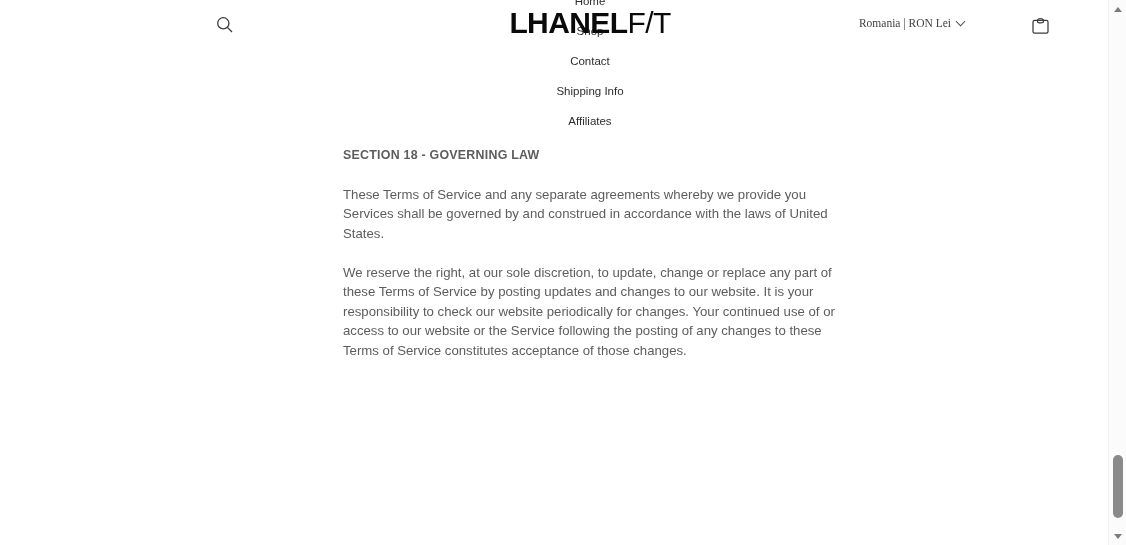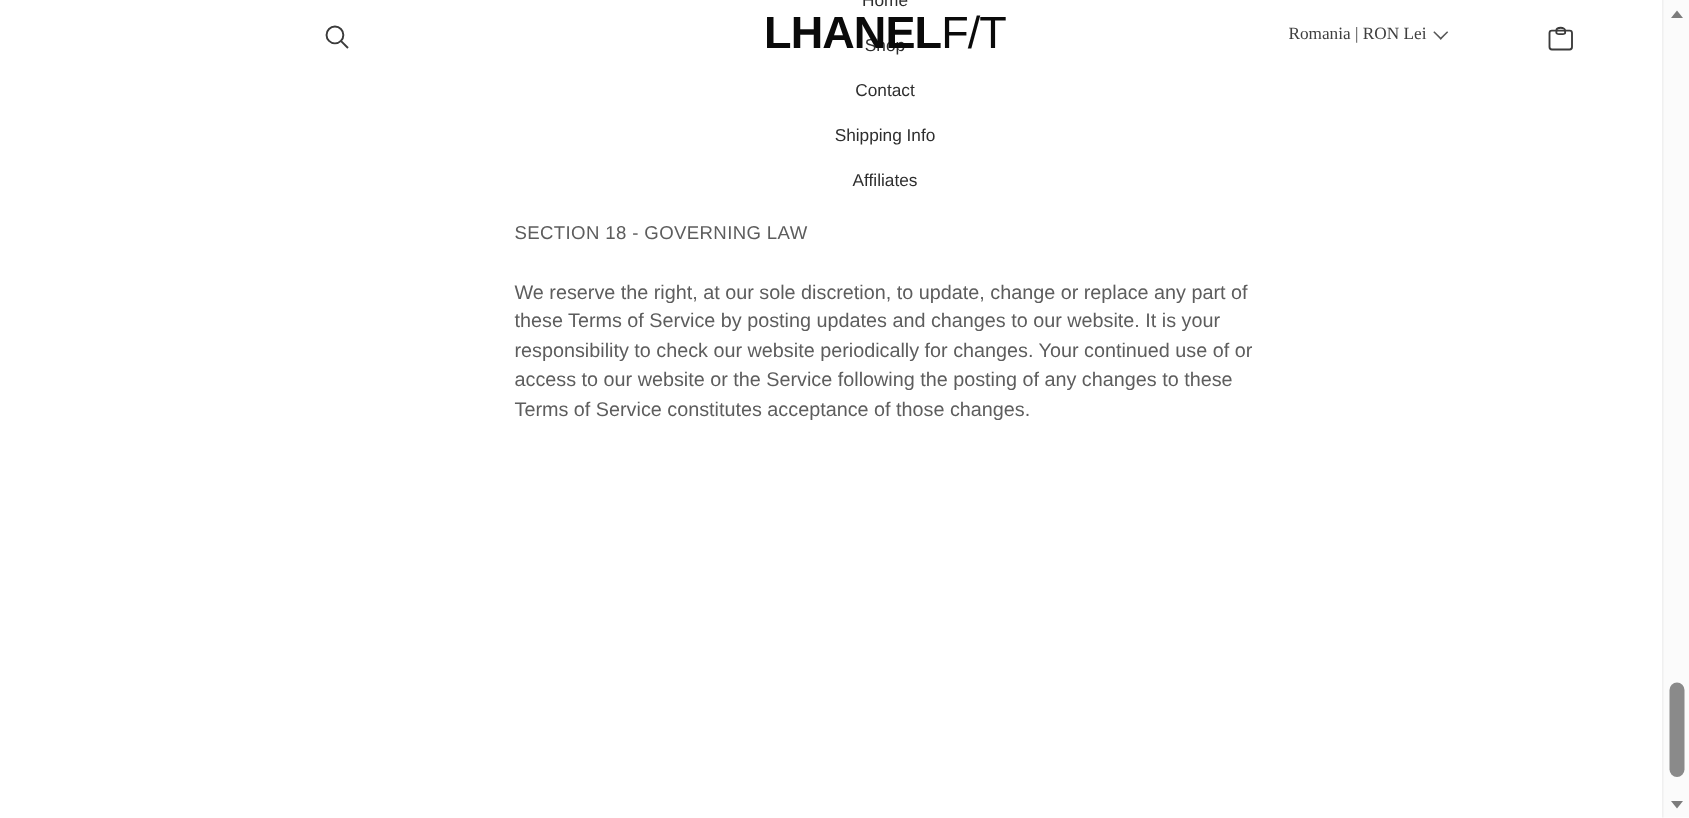--- a/index.html
+++ b/index.html
@@ -133,33 +133,33 @@
     padding-top: 34px;
   }
 
   .para {
     font-size: 13.2px;
     line-height: 19.5px;
     color: #5d5d5d;
     margin-bottom: 0;
     text-align: left;
   }
-  .para + .para { margin-top: 19.5px; text-align: center; }
+  .para + .para { margin-top: 19.5px; }
 
   .section-head {
     font-size: 12.4px;
     line-height: 19.5px;
     letter-spacing: 0.25px;
     color: #5d5d5d;
     font-weight: 400;
     margin-top: 38px;
     margin-bottom: 19px;
     text-transform: none;
   }
-  .section-head.first { margin-top: 38px; }
+  .section-head.first { margin-top: 38px; font-weight: bold; }
 
   
   .scrollbar {
     position: absolute;
     top: 0;
     right: 0;
     width: 18px;
     height: 545px;
     background: #fbfbfb;
     border-left: 1px solid #f0f0f0;
@@ -238,20 +238,21 @@
     <a class="nav-link">Shop</a>
     <a class="nav-link">Contact</a>
     <a class="nav-link">Shipping Info</a>
     <a class="nav-link">Affiliates</a>
   </nav>
 
   <main class="content">
 
 
     <h2 class="section-head first">SECTION 18 - GOVERNING LAW</h2>
+    <p class="para">These Terms of Service and any separate agreements whereby we provide you Services shall be governed by and construed in accordance with the laws of United States.</p>
 
     <p class="para">We reserve the right, at our sole discretion, to update, change or replace any part of these Terms of Service by posting updates and changes to our website. It is your responsibility to check our website periodically for changes. Your continued use of or access to our website or the Service following the posting of any changes to these Terms of Service constitutes acceptance of those changes.</p>
 
   </main>
 
 </div>
 
 <div class="scrollbar">
   <div class="sb-arrow up">
     <span class="tri up"></span>

